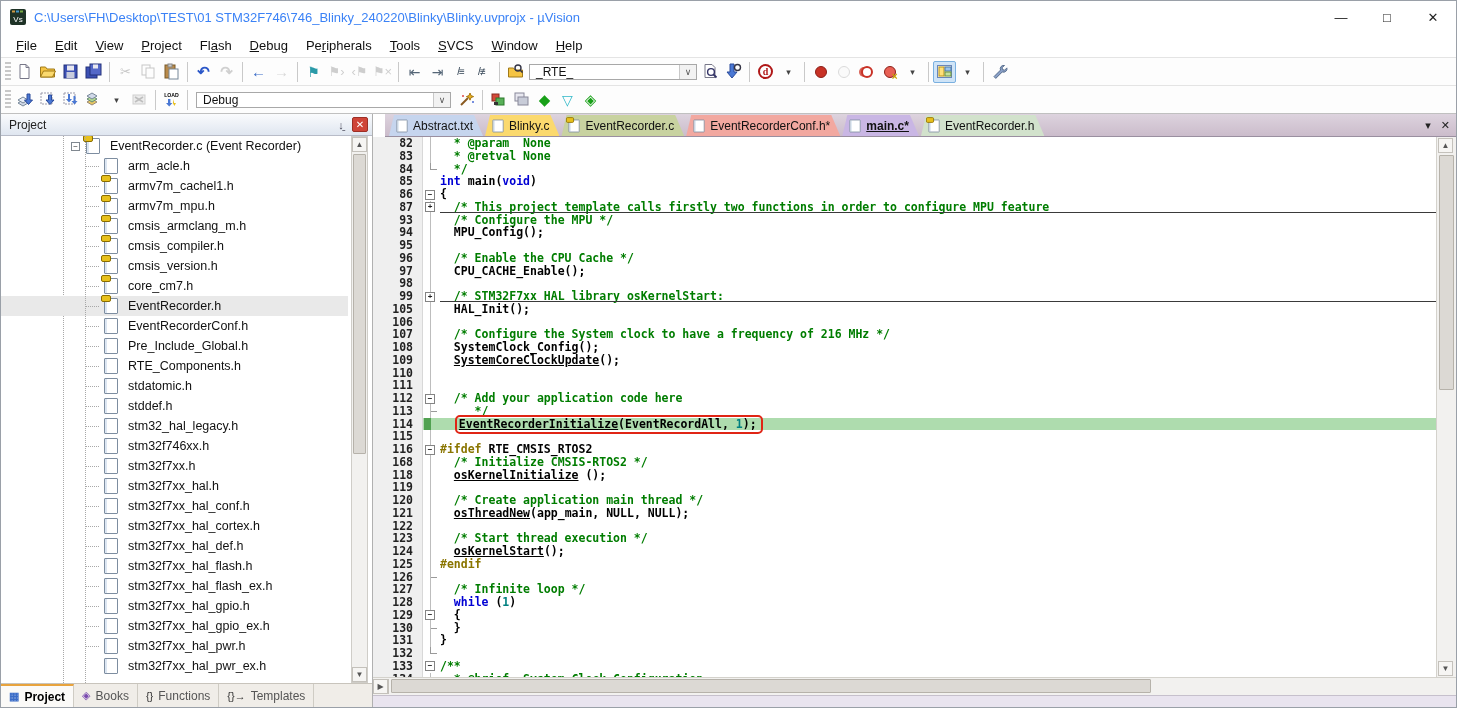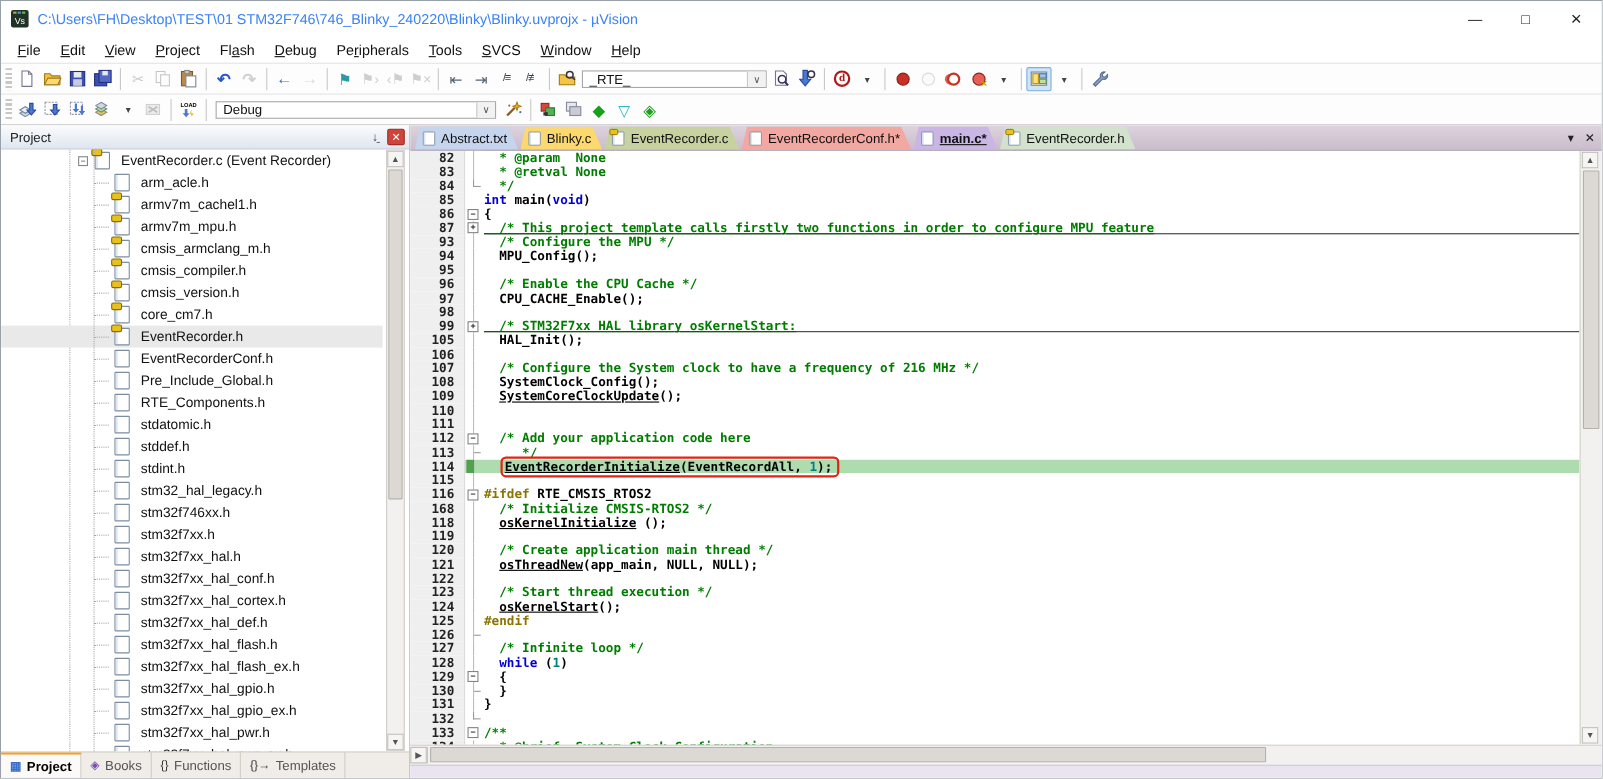--- a/index.html
+++ b/index.html
@@ -69,21 +69,21 @@
   .sthumb { position:absolute; left:1px; width:13px; background:#dcd9d4; border:1px solid #b6b2aa; border-radius:1px; }
 
   
   .bottomtabs { height:24px; flex:0 0 auto; background:#f0ede8; border-top:1px solid #c8c4bc; display:flex; align-items:stretch; font-size:12px; color:#555; }
   .btab { display:flex; align-items:center; padding:0 8px; border-right:1px solid #cfccc4; }
   .btab .bicon { margin-right:5px; font-size:11px; }
   .btab.active { background:#fbfaf8; color:#000; border-top:2px solid #e8a33d; font-weight:bold; }
 
   
   .editor { flex:1; display:flex; flex-direction:column; min-width:0; background:#fff; }
-  .tabstrip { height:23px; flex:0 0 auto; background:linear-gradient(#ddd3de,#cbbccb); display:flex; align-items:flex-end; padding-left:4px; position:relative; border-bottom:1px solid #9a8fa0; }
+  .tabstrip { height:23px; flex:0 0 auto; background:linear-gradient(#ddd3de,#cbbccb); display:flex; align-items:flex-end; padding-left:4px; position:relative; border-bottom:1px solid #9a8fa0;margin-left:12px; }
   .etab { height:21px; display:flex; align-items:center; padding:0 10px 0 6px; margin-right:2px; font-size:12px; color:#111; clip-path:polygon(0 100%, 5px 0, calc(100% - 9px) 0, 100% 100%); border:0; white-space:nowrap; }
   .etab .ficon { transform:scale(.8); margin-right:4px; }
   .etab.active .elabel { font-weight:bold; text-decoration:underline; }
   .tabctrl { position:absolute; right:6px; top:0; height:100%; display:flex; align-items:center; gap:10px; color:#222; }
   .tabctrl .tc { font-size:11px; }
 
   
   .codewrap { flex:1; position:relative; overflow:hidden; min-height:0;font-weight:bold; }
   .code { position:absolute; inset:0 20px 0 0; overflow:hidden; font-family:"DejaVu Sans Mono",monospace; font-size:11.5px; }
   .crow { display:flex; height:12.75px; line-height:12.75px; white-space:pre; }
@@ -460,25 +460,20 @@
             </div>
             <div class="trow child">
               <span class="stub"></span>
               <span class="ficon"></span>
               <span class="tlabel">stdatomic.h</span>
             </div>
             <div class="trow child">
               <span class="stub"></span>
               <span class="ficon"></span>
               <span class="tlabel">stddef.h</span>
-            </div>
-            <div class="trow child">
-              <span class="stub"></span>
-              <span class="ficon"></span>
-              <span class="tlabel">stdint.h</span>
             </div>
             <div class="trow child">
               <span class="stub"></span>
               <span class="ficon"></span>
               <span class="tlabel">stm32_hal_legacy.h</span>
             </div>
             <div class="trow child">
               <span class="stub"></span>
               <span class="ficon"></span>
               <span class="tlabel">stm32f746xx.h</span>

